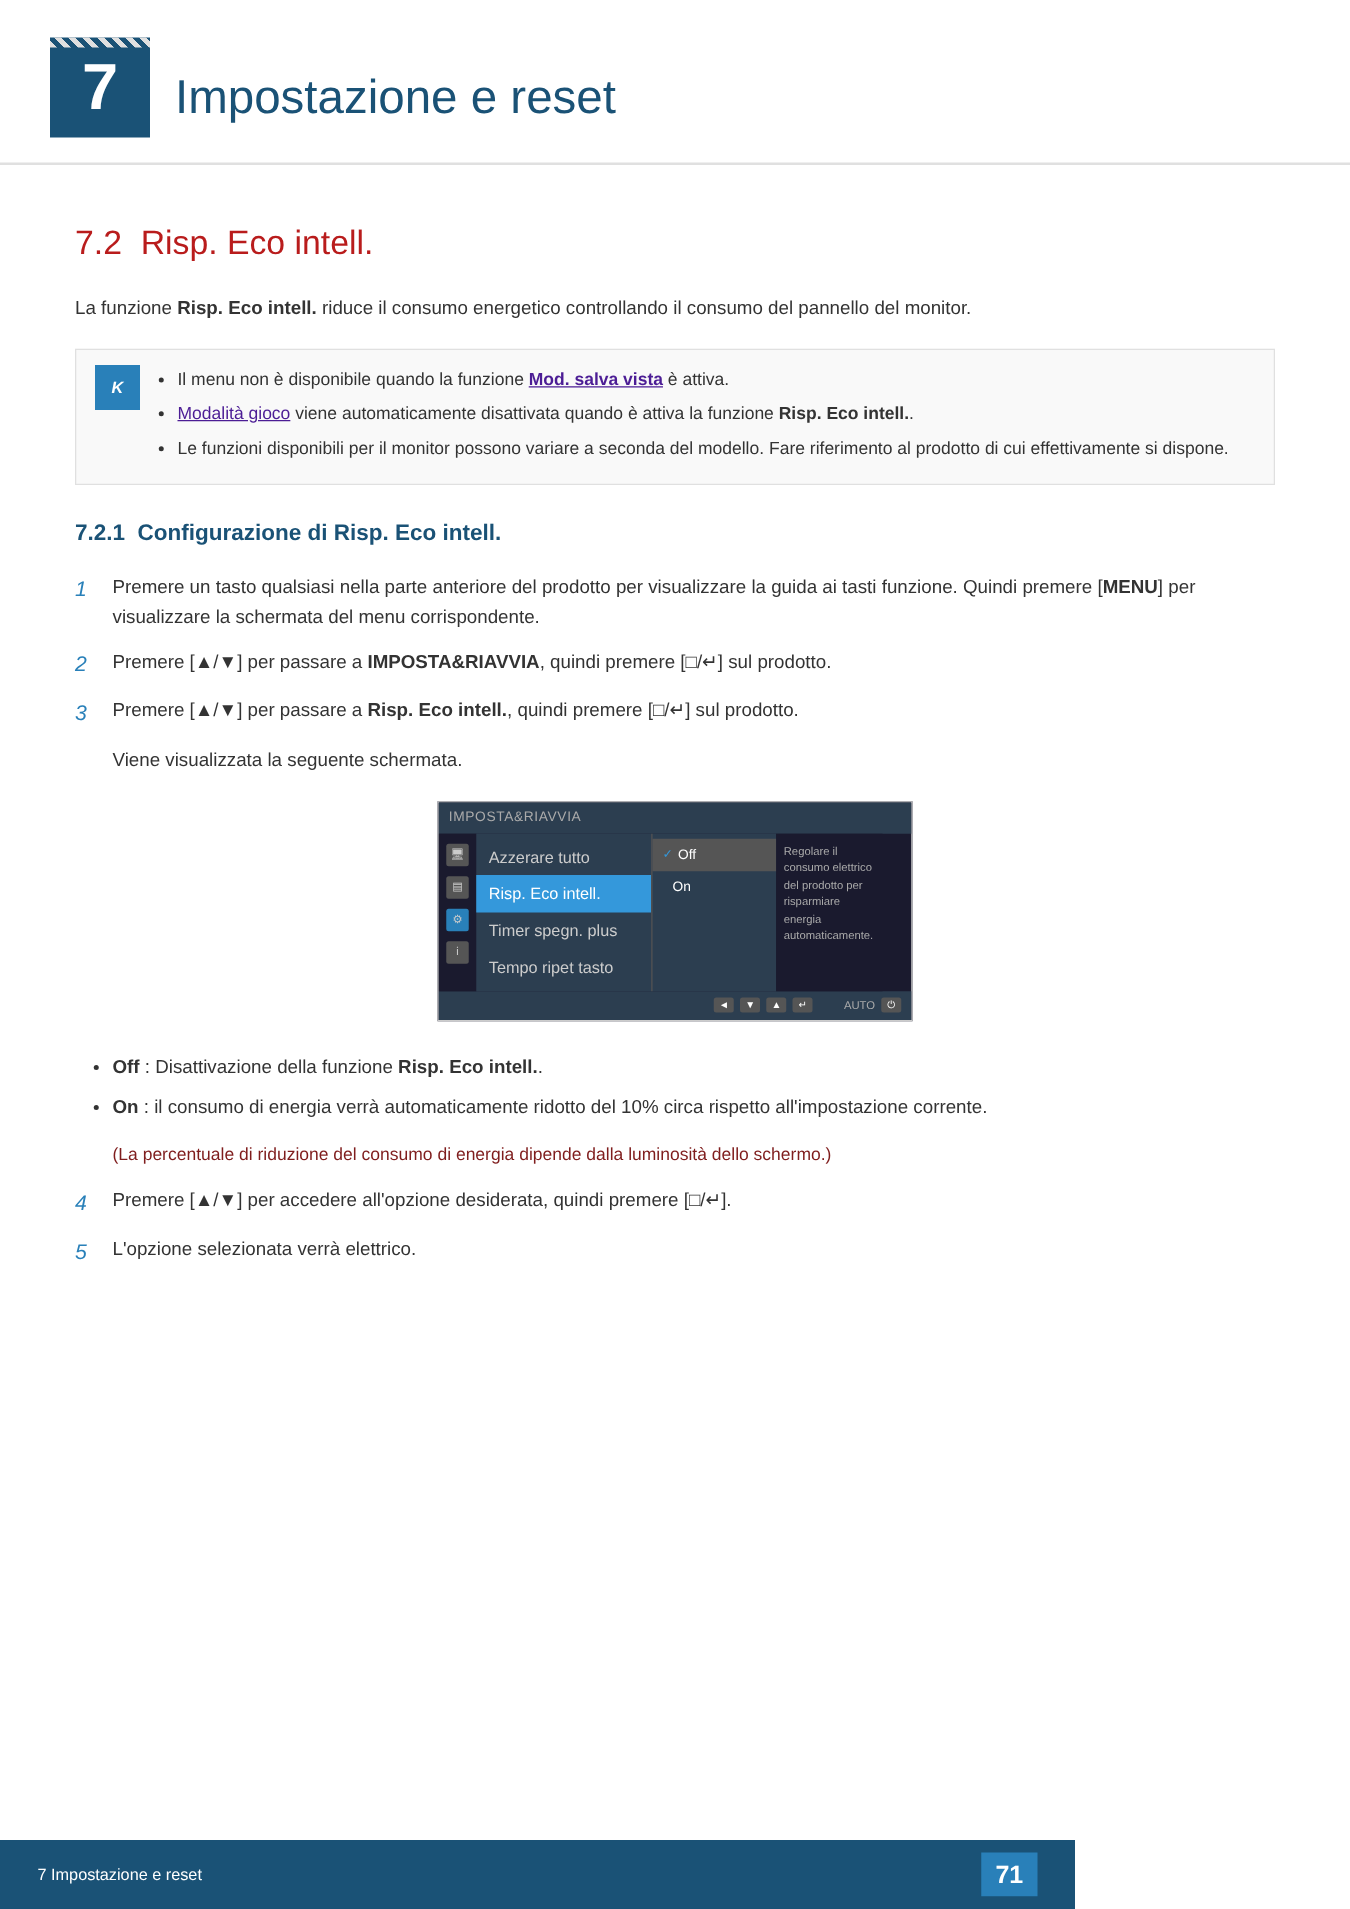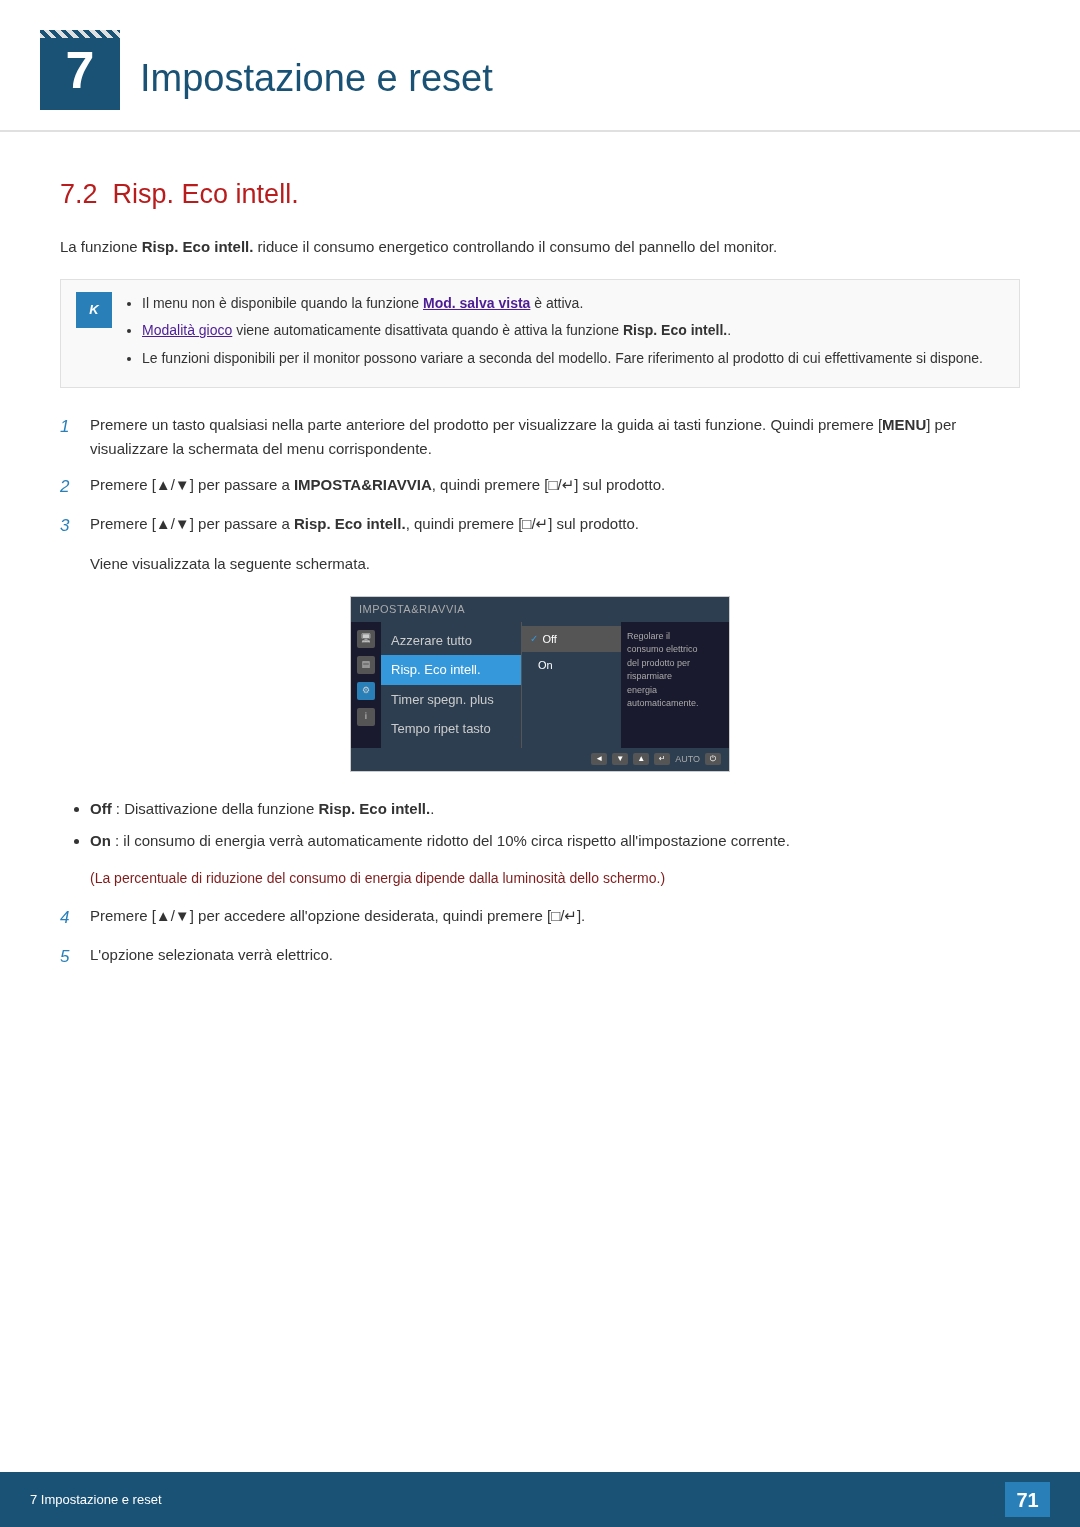--- a/index.html
+++ b/index.html
@@ -245,21 +245,21 @@
       border-radius: 2px;
       font-size: 8px;
       color: #fff;
       display: flex;
       align-items: center;
       justify-content: center;
     }
     .screen-auto-label {
       font-size: 9px;
       color: #aaa;
-      margin-left: 0;
+      margin-left: 20px;
     }
 
     
     .bullet-list {
       list-style: disc;
       padding-left: 30px;
       margin: 10px 0 15px 0;
     }
     .bullet-list li {
       margin-bottom: 8px;
@@ -275,21 +275,21 @@
 
     
     .bold { font-weight: bold; }
     .italic { font-style: italic; }
     .link-style { color: #4c1d95; text-decoration: underline; }
 
     
     .page-footer {
       position: fixed;
       bottom: 0;
-      width: 1080px;
+      width: 860px;
       background: #1a5276;
       color: #fff;
       display: flex;
       justify-content: space-between;
       align-items: center;
       padding: 10px 30px;
       font-size: 13px;
     }
     .footer-text {
       color: #fff;
@@ -334,20 +334,23 @@
       </li>
       <li>
         <span class="link-style">Modalità gioco</span> viene automaticamente disattivata quando è attiva la funzione <span class="bold">Risp. Eco intell.</span>.
       </li>
       <li>
         Le funzioni disponibili per il monitor possono variare a seconda del modello. Fare riferimento al prodotto di cui effettivamente si dispone.
       </li>
     </ul>
   </div>
 
+  <div class="subsection-title">
+    <span>7.2.1</span>&nbsp;&nbsp;<span>Configurazione di Risp. Eco intell.</span>
+  </div>
 
   <div class="step">
     <span class="step-number italic">1</span>
     <span class="step-text">
       Premere un tasto qualsiasi nella parte anteriore del prodotto per visualizzare la guida ai tasti funzione. Quindi premere [<span class="bold">MENU</span>] per visualizzare la schermata del menu corrispondente.
     </span>
   </div>
 
   <div class="step">
     <span class="step-number italic">2</span>

